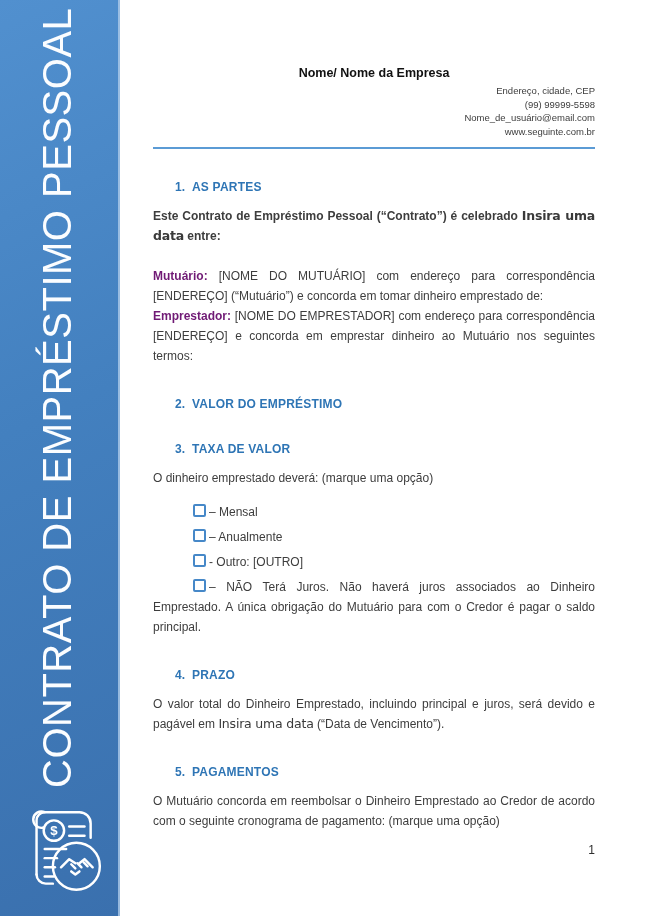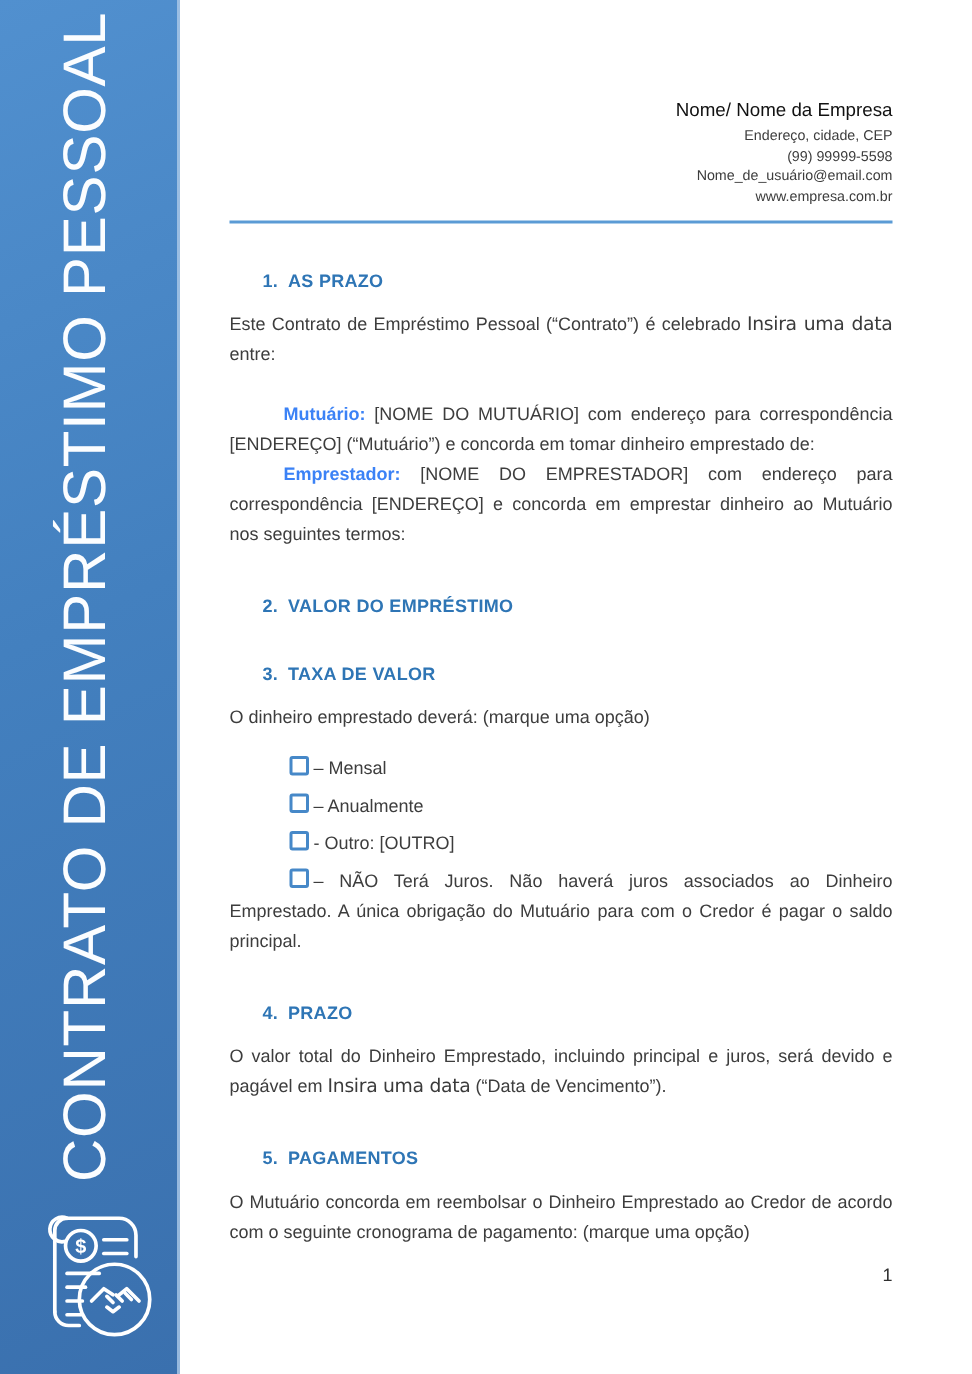--- a/index.html
+++ b/index.html
@@ -19,38 +19,38 @@
   .vtitle{
     position:absolute;top:788px;left:32px;
     transform:rotate(-90deg);transform-origin:0 0;
     white-space:nowrap;color:#fbfdff;font-size:40px;line-height:50px;
     letter-spacing:.5px;font-weight:400;
   }
   .side-icon{position:absolute;left:10px;top:798px;width:98px;height:108px;}
   
   .content{position:absolute;left:153px;top:0;width:442px;}
   .company{margin-top:66px;text-align:right;}
-  .company .name{font-weight:normal;font-size:12.5px;color:#111;margin-bottom:4px;}
+  .company .name{font-weight:bold;font-size:12.5px;color:#111;margin-bottom:4px;text-align:center;}
   .company .line{font-size:9.5px;color:#3c3c3c;line-height:13.5px;}
   .rule{margin-top:9px;border-bottom:2px solid #5b9bd5;}
   .sections{margin-top:14px;}
   .section{margin-top:31px;}
   .heading{
     display:flex;padding-left:22px;color:#2e75b5;font-weight:bold;
     font-size:12px;margin-bottom:12px;letter-spacing:.2px;
   }
   .heading .num{width:17px;flex:none;}
   .para{
     font-size:12px;line-height:20px;color:#3d3d3d;
     text-align:justify;margin:0 0 14px;
   }
-  .para.lead{margin-bottom:20px;}
+  .para.lead{margin-bottom:20px;font-weight:bold;}
   .para.tight{margin-bottom:0;}
   .para.option{text-indent:40px;margin-bottom:5px;}
-  .para strong{color:#3b82f6;margin-left:36px;}
+  .para strong{color:#701a75;}
   .date-ph{
     font-family:"DejaVu Sans",sans-serif;font-size:12.5px;color:#3a3a3a;
     letter-spacing:-.2px;
   }
   .cbx{
     display:inline-block;width:9px;height:9px;background:#fff;
     border:2px solid #4688c8;border-radius:2px;vertical-align:-1px;
     margin-right:3px;
   }
   .pagenum{
@@ -93,30 +93,30 @@
     </div>
   </div>
 
   <div class="content">
 
     <div class="company">
       <div class="name">Nome/ Nome da Empresa</div>
       <div class="line">Endereço, cidade, CEP</div>
       <div class="line">(99) 99999-5598</div>
       <div class="line">Nome_de_usuário@email.com</div>
-      <div class="line">www.empresa.com.br</div>
+      <div class="line">www.seguinte.com.br</div>
     </div>
 
     <div class="rule"></div>
 
     <div class="sections">
         <section class="section">
           <div class="heading">
             <span class="num">1.</span>
-            <span>AS PRAZO</span>
+            <span>AS PARTES</span>
           </div>
           <p class="para lead">Este Contrato de Empréstimo Pessoal (“Contrato”) é celebrado <span class="date-ph">Insira uma data</span> entre:</p>
           <p class="para tight"><strong>Mutuário:</strong> [NOME DO MUTUÁRIO] com endereço para correspondência [ENDEREÇO] (“Mutuário”) e concorda em tomar dinheiro emprestado de:</p>
           <p class="para tight"><strong>Emprestador:</strong> [NOME DO EMPRESTADOR] com endereço para correspondência [ENDEREÇO] e concorda em emprestar dinheiro ao Mutuário nos seguintes termos:</p>
         </section>
         <section class="section">
           <div class="heading">
             <span class="num">2.</span>
             <span>VALOR DO EMPRÉSTIMO</span>
           </div>

